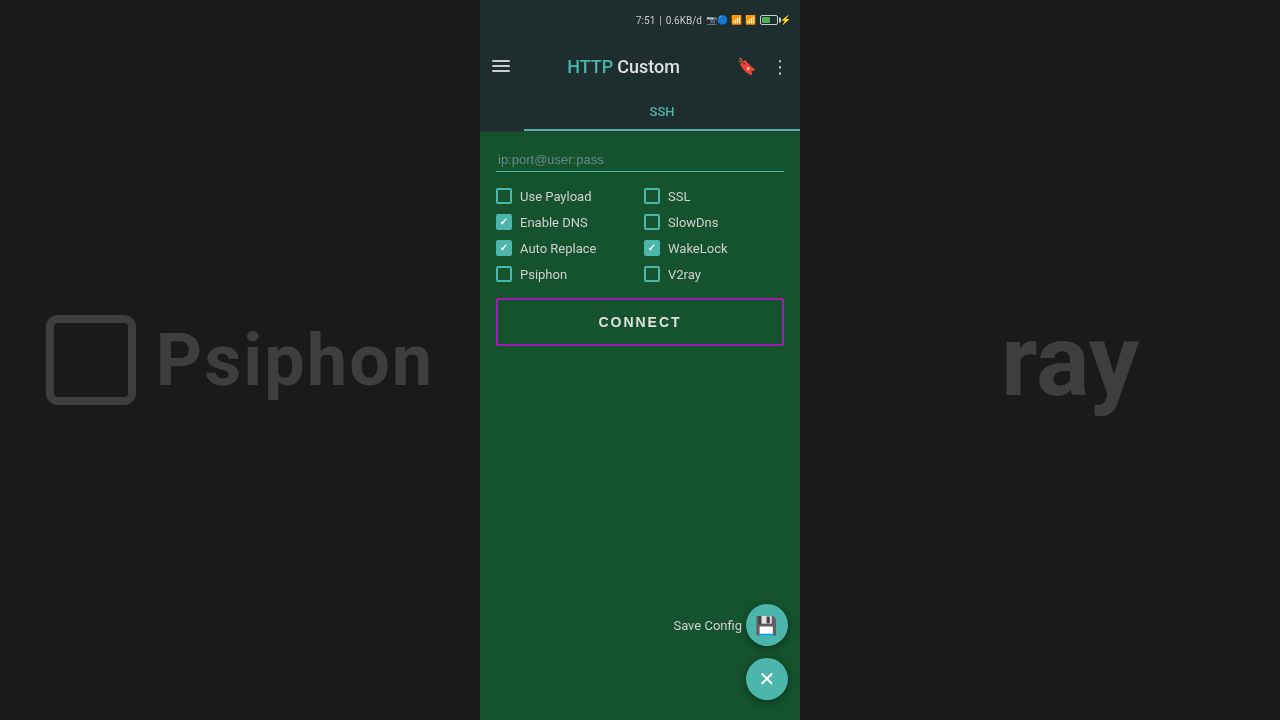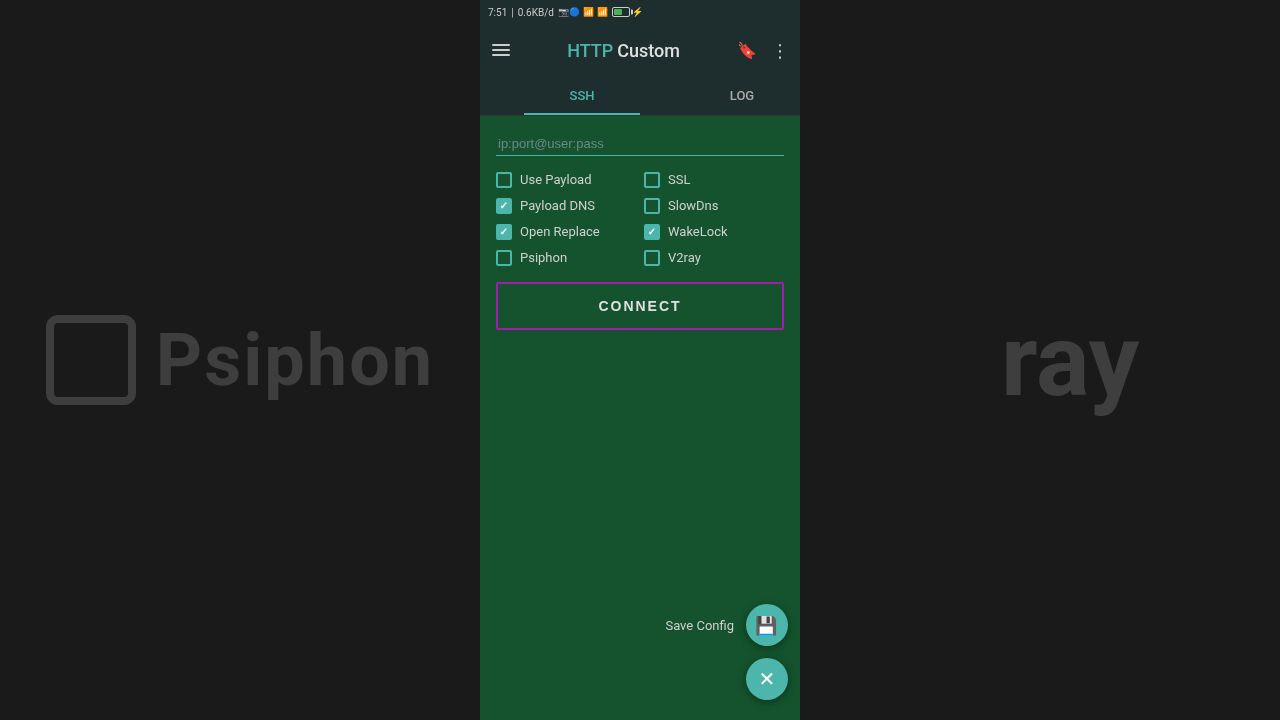--- a/index.html
+++ b/index.html
@@ -66,23 +66,23 @@
       display: flex;
       flex-direction: column;
       position: relative;
       z-index: 10;
       overflow: hidden;
     }
 
     
     .status-bar {
       background: #1e2d2d;
-      padding: 12px 8px;
-      display: flex;
-      justify-content: flex-start;
+      padding: 20px 8px;
+      display: flex;
+      justify-content: flex-end;
       align-items: center;
       font-size: 10px;
       color: #ccc;
       height: 22px;
     }
     .status-left { display: flex; align-items: center; gap: 4px; }
     .status-right { display: flex; align-items: center; gap: 3px; }
     .battery-icon {
       display: inline-flex;
       align-items: center;
@@ -198,20 +198,21 @@
 
     
     .checkboxes-grid {
       display: grid;
       grid-template-columns: 1fr 1fr;
       gap: 10px 8px;
       margin-top: 4px;
     }
     .checkbox-item {
       display: flex;
+      align-items: center;
       gap: 8px;
       cursor: pointer;
     }
     .checkbox-item label {
       font-size: 13px;
       color: #d0d0d0;
       cursor: pointer;
     }
     .custom-checkbox {
       width: 16px;
@@ -256,21 +257,21 @@
       bottom: 20px;
       right: 12px;
       display: flex;
       flex-direction: column;
       align-items: flex-end;
       gap: 12px;
     }
     .fab-item {
       display: flex;
       align-items: center;
-      gap: 12px;
+      gap: 4px;
     }
     .fab-label {
       font-size: 13px;
       color: #d0d0d0;
     }
     .fab-btn {
       width: 42px;
       height: 42px;
       border-radius: 50%;
       background: #4db6ac;
@@ -340,52 +341,51 @@
       <span class="title-custom">Custom</span>
     </div>
     <div class="top-bar-icons">
       <span class="icon-btn" style="font-size:16px;">🔖</span>
       <span class="icon-btn" style="font-size:18px; letter-spacing:-1px;">⋮</span>
     </div>
   </div>
 
   <div class="tabs">
     <div class="tab active">SSH</div>
-    <div class="tab">LOG</div>
   </div>
 
   <div class="content">
 
     <input class="input-field" type="text" placeholder="ip:port@user:pass" style="">
 
     <div class="checkboxes-grid">
 
       <div class="checkbox-item">
         <div class="custom-checkbox"></div>
         <label>Use Payload</label>
       </div>
 
       <div class="checkbox-item">
         <div class="custom-checkbox"></div>
         <label>SSL</label>
       </div>
 
       <div class="checkbox-item">
         <div class="custom-checkbox checked"></div>
-        <label>Payload DNS</label>
+        <label>Enable DNS</label>
       </div>
 
       <div class="checkbox-item">
         <div class="custom-checkbox"></div>
         <label>SlowDns</label>
       </div>
 
       <div class="checkbox-item">
         <div class="custom-checkbox checked"></div>
-        <label>Open Replace</label>
+        <label>Auto Replace</label>
       </div>
 
       <div class="checkbox-item">
         <div class="custom-checkbox checked"></div>
         <label>WakeLock</label>
       </div>
 
       <div class="checkbox-item">
         <div class="custom-checkbox"></div>
         <label>Psiphon</label>

